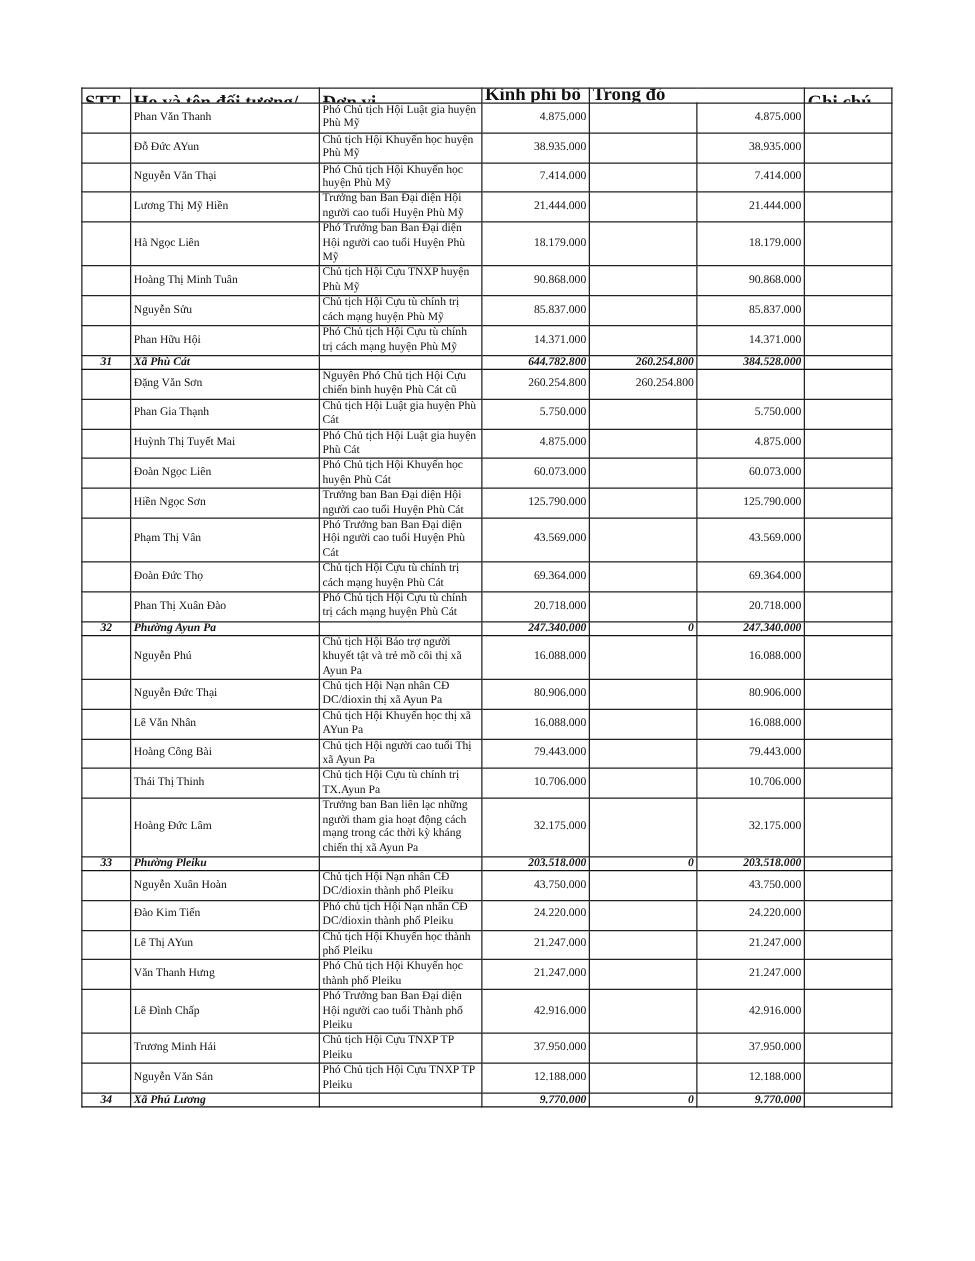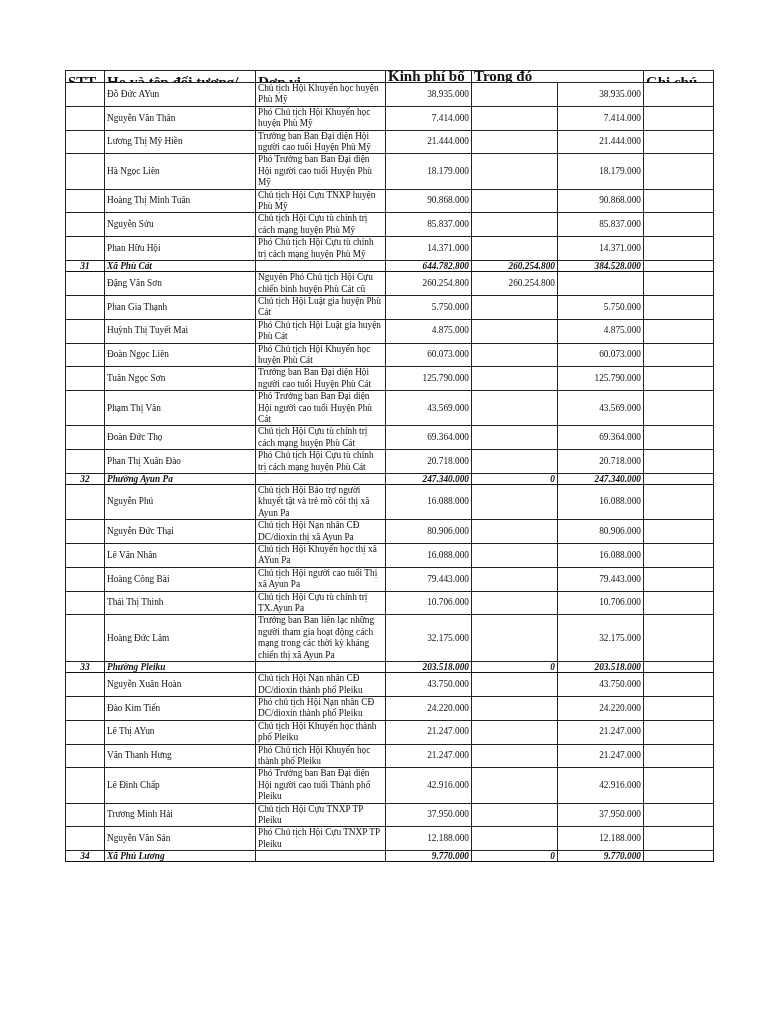--- a/index.html
+++ b/index.html
@@ -61,30 +61,39 @@
           <span class="clip"><span>Trong đó</span></span>
         </th>
       <th class="low">
           <span class="clip"><span>Ghi chú</span></span>
         </th>
     </tr>
   </thead>
   <tbody id="tbody">
       <tr class="r2">
         <td class="stt"></td>
+        <td class="name">Phan Văn Thanh</td>
+        <td class="unit">Phó Chủ tịch Hội Luật gia huyện Phù Mỹ</td>
+        <td class="num">4.875.000</td>
+        <td class="num"></td>
+        <td class="num">4.875.000</td>
+        <td></td>
+      </tr>
+      <tr class="r2">
+        <td class="stt"></td>
         <td class="name">Đỗ Đức AYun</td>
         <td class="unit">Chủ tịch Hội Khuyến học huyện Phù Mỹ</td>
         <td class="num">38.935.000</td>
         <td class="num"></td>
         <td class="num">38.935.000</td>
         <td></td>
       </tr>
       <tr class="r2">
         <td class="stt"></td>
-        <td class="name">Nguyễn Văn Thân</td>
+        <td class="name">Nguyễn Văn Thại</td>
         <td class="unit">Phó Chủ tịch Hội Khuyến học huyện Phù Mỹ</td>
         <td class="num">7.414.000</td>
         <td class="num"></td>
         <td class="num">7.414.000</td>
         <td></td>
       </tr>
       <tr class="r2">
         <td class="stt"></td>
         <td class="name">Lương Thị Mỹ Hiền</td>
         <td class="unit">Trưởng ban Ban Đại diện Hội người cao tuổi Huyện Phù Mỹ</td>
@@ -169,21 +178,21 @@
         <td class="stt"></td>
         <td class="name">Đoàn Ngọc Liên</td>
         <td class="unit">Phó Chủ tịch Hội Khuyến học huyện Phù Cát</td>
         <td class="num">60.073.000</td>
         <td class="num"></td>
         <td class="num">60.073.000</td>
         <td></td>
       </tr>
       <tr class="r2">
         <td class="stt"></td>
-        <td class="name">Tuân Ngọc Sơn</td>
+        <td class="name">Hiền Ngọc Sơn</td>
         <td class="unit">Trưởng ban Ban Đại diện Hội người cao tuổi Huyện Phù Cát</td>
         <td class="num">125.790.000</td>
         <td class="num"></td>
         <td class="num">125.790.000</td>
         <td></td>
       </tr>
       <tr class="r3">
         <td class="stt"></td>
         <td class="name">Phạm Thị Vân</td>
         <td class="unit">Phó Trưởng ban Ban Đại diện Hội người cao tuổi Huyện Phù Cát</td>

